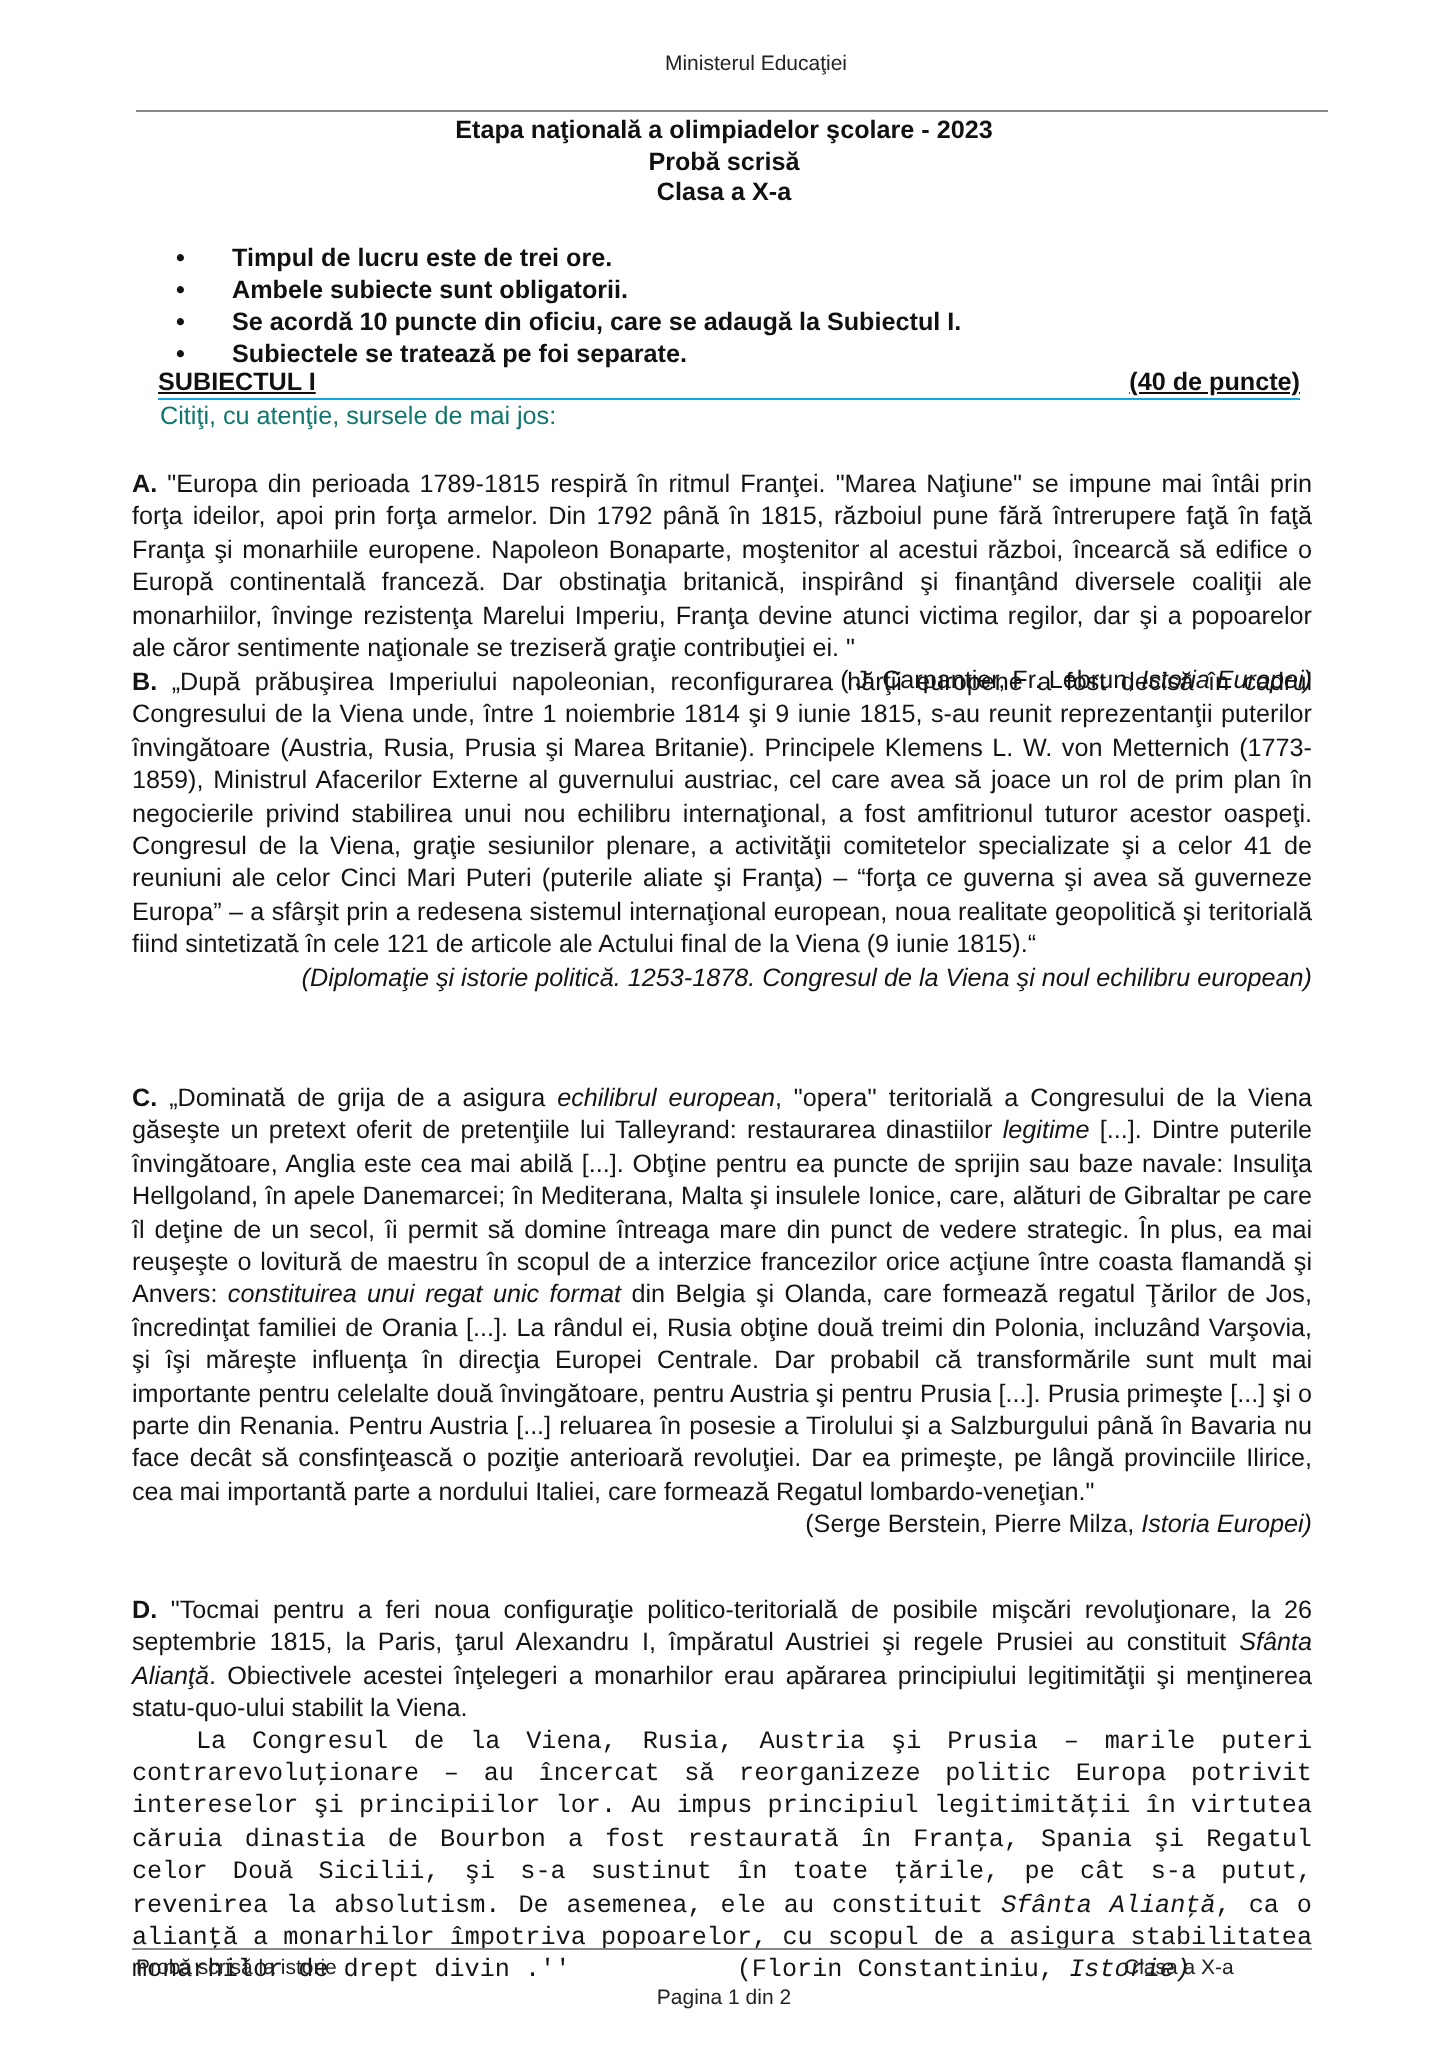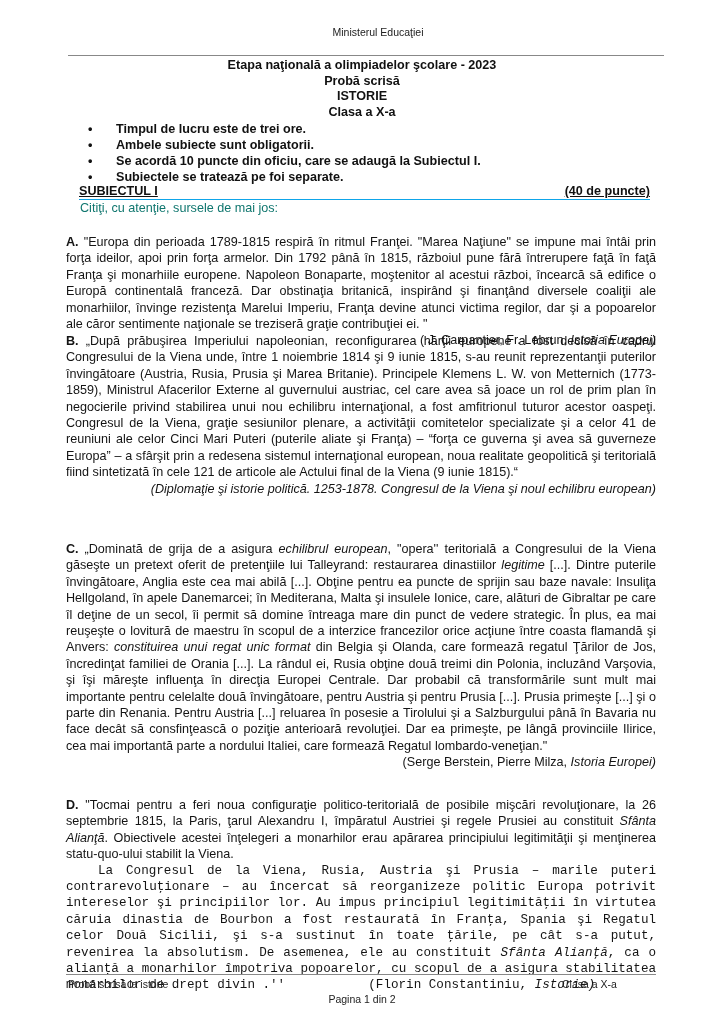--- a/index.html
+++ b/index.html
@@ -57,21 +57,20 @@
 </style>
 </head>
 <body>
 
 <div class="page-header">Ministerul Educaţiei</div>
 <div class="header-rule"></div>
 
 <div class="title-block">
   <div>Etapa naţională a olimpiadelor şcolare - 2023</div>
   <div>Probă scrisă</div>
-  <div>ISTORIE</div>
   <div>Clasa a X-a</div>
 </div>
 
 <ul class="rules">
   <li><span class="bullet">•</span><span>Timpul de lucru este de trei ore.</span></li>
   <li><span class="bullet">•</span><span>Ambele subiecte sunt obligatorii.</span></li>
   <li><span class="bullet">•</span><span>Se acordă 10 puncte din oficiu, care se adaugă la Subiectul I.</span></li>
   <li><span class="bullet">•</span><span>Subiectele se tratează pe foi separate.</span></li>
 </ul>
 

